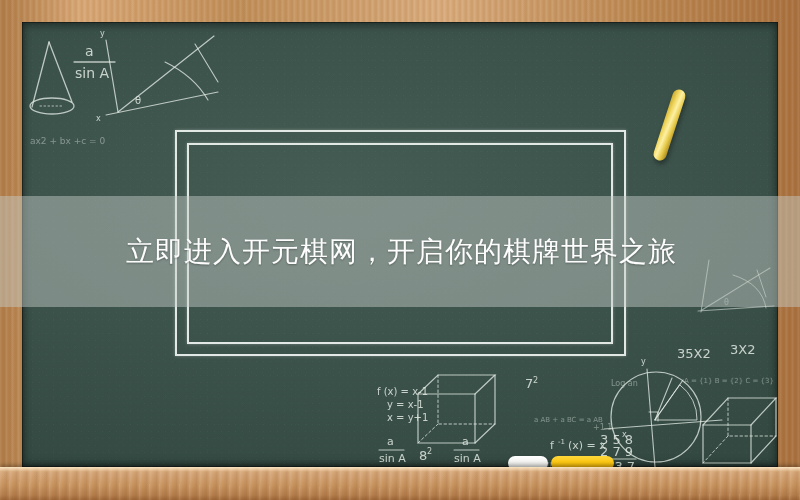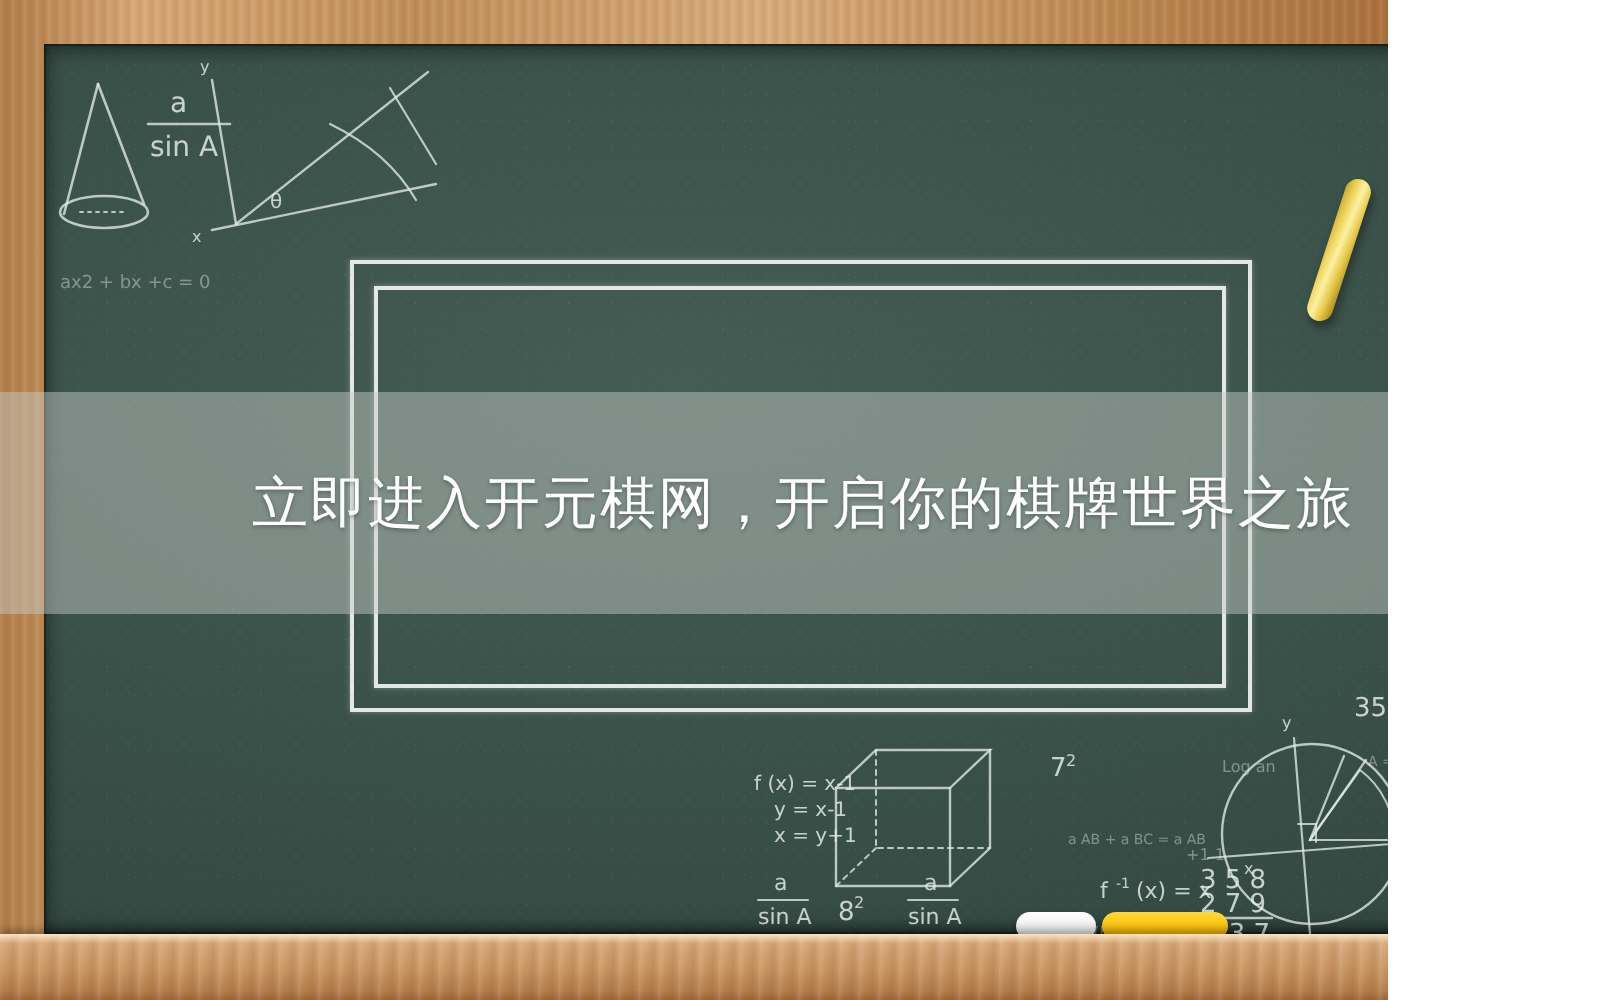--- a/index.html
+++ b/index.html
@@ -3,21 +3,21 @@
 <meta charset="utf-8">
 <title>Chalkboard Banner</title>
 <style>
   html, body {
     margin: 0;
     padding: 0;
     background: #ffffff;
   }
   #stage {
     position: relative;
-    width: 694px;
+    width: 800px;
     height: 500px;
     overflow: hidden;
     font-family: "Liberation Sans", sans-serif;
     user-select: none;
   }
 
   
   .frame {
     position: absolute;
     inset: 0;

